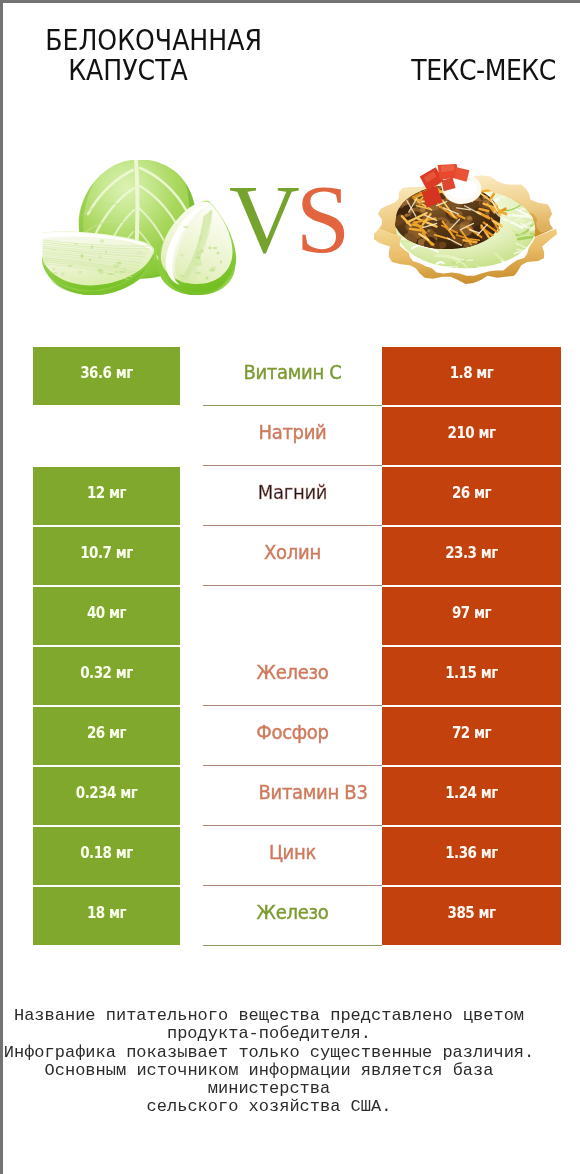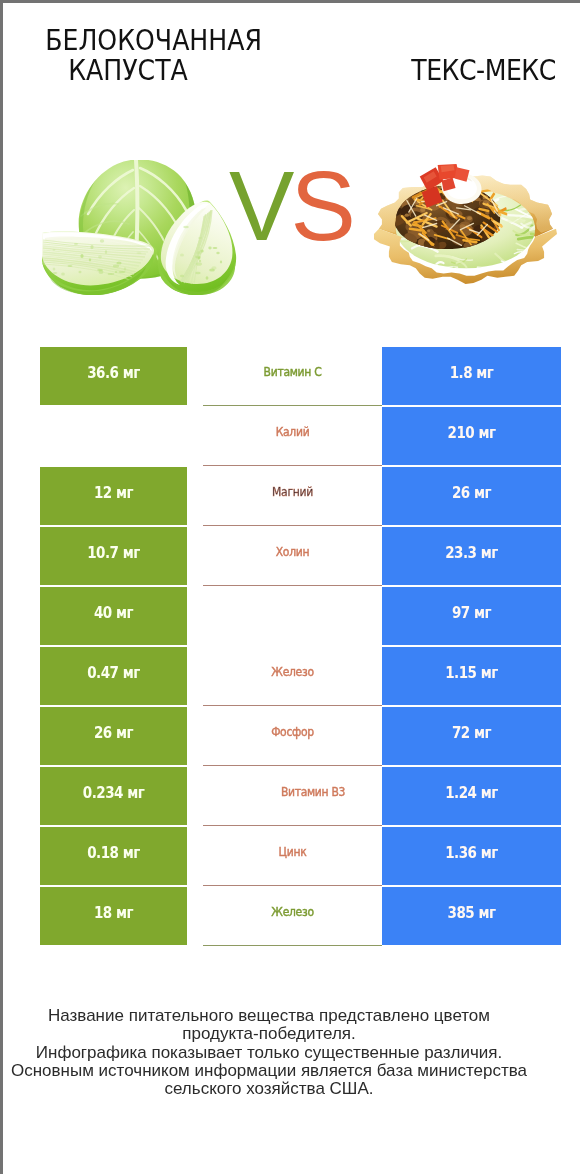--- a/index.html
+++ b/index.html
@@ -25,51 +25,51 @@
     font-size:28px;line-height:28px;
     color:#121212;font-weight:normal;white-space:nowrap;
   }
   #t-left-1{left:42.2px;top:23.6px;}
   #t-left-2{left:65.2px;top:53.6px;}
   #t-right-1{left:380.3px;top:53.6px;letter-spacing:-0.5px;margin-left:28px;}
 
   
   .hero{position:absolute;left:0;top:118px;width:578px;height:212px;}
   .vs{
-    position:absolute;left:226px;top:36px;
-    font-family:Liberation Sans, sans-serif;
+    position:absolute;left:226px;top:49px;
+    font-family:Liberation Serif, serif;
     font-size:98px;line-height:98px;letter-spacing:-4px;
     white-space:nowrap;
   }
   .vs .v{color:#76a22e;}
   .vs .s{color:#e2653f;}
   .hero svg{position:absolute;}
   #img-left{left:37px;top:38.6px;}
   #img-right{left:369px;top:43px;}
 
   
   .cmp{position:absolute;left:21px;top:344px;width:537px;}
   .row{position:relative;height:58px;margin-bottom:2px;}
   .cell{
     position:absolute;top:0;height:58px;
     display:flex;align-items:center;justify-content:center;
     box-sizing:border-box;
     font-family:"DejaVu Sans Condensed","DejaVu Sans",sans-serif;
     font-weight:bold;font-size:15px;letter-spacing:-0.5px;padding-bottom:7px;
   }
-  .cell.left {left:16px;   width:147px;background:#80a82d;color:#fbffee;}
-  .cell.right{left:358px;width:179px;background:#3b82f6;color:#fff8f3;}
-    .cell.mid  {left:179px;width:179px;background:#fff;font-size:12px;height:59px;letter-spacing:-0.3px;padding-bottom:9px;font-weight:normal;
+  .cell.left {left:9px;   width:147px;background:#80a82d;color:#fbffee;}
+  .cell.right{left:358px;width:179px;background:#c2410c;color:#fff8f3;}
+    .cell.mid  {left:179px;width:179px;background:#fff;font-size:20px;height:59px;letter-spacing:-0.3px;padding-bottom:9px;font-weight:normal;
               border-bottom:1px solid transparent;}
 
   
   .footer{
     position:absolute;left:0;top:1004px;width:532px;
     text-align:center;color:#2b2b2b;
-    font-family:Liberation Sans, sans-serif;
+    font-family:Liberation Mono, monospace;
     font-size:17px;line-height:18.3px;
   }
 </style>
 </head>
 <body>
 
 <div class="page">
 
   <div class="titles">
     <div class="title" id="t-left-1">БЕЛОКОЧАННАЯ</div>
@@ -515,39 +515,39 @@
     <div class="vs"><span class="v">V</span><span class="s">S</span></div>
   </div>
 
   <div class="cmp" id="cmp">
       <div class="row">
         <div class="cell left">36.6 мг</div>
         <div class="cell mid" style="color: rgb(124, 155, 50); -webkit-text-stroke: 0.4px rgb(124, 155, 50); border-bottom-color: rgb(142, 154, 98);">Витамин С</div>
         <div class="cell right">1.8 мг</div>
       </div>
       <div class="row">
-        <div class="cell mid" style="color: rgb(207, 122, 92); -webkit-text-stroke: 0.4px rgb(207, 122, 92); border-bottom-color: rgb(176, 132, 120);">Калий</div>
+        <div class="cell mid" style="color: rgb(207, 122, 92); -webkit-text-stroke: 0.4px rgb(207, 122, 92); border-bottom-color: rgb(176, 132, 120);">Натрий</div>
         <div class="cell right">210 мг</div>
       </div>
       <div class="row">
         <div class="cell left">12 мг</div>
         <div class="cell mid" style="color: #0f172a; -webkit-text-stroke: 0.4px rgb(207, 122, 92); border-bottom-color: rgb(176, 132, 120);">Магний</div>
         <div class="cell right">26 мг</div>
       </div>
       <div class="row">
         <div class="cell left">10.7 мг</div>
         <div class="cell mid" style="color: rgb(207, 122, 92); -webkit-text-stroke: 0.4px rgb(207, 122, 92); border-bottom-color: rgb(176, 132, 120);">Холин</div>
         <div class="cell right">23.3 мг</div>
       </div>
       <div class="row">
         <div class="cell left">40 мг</div>
         <div class="cell right">97 мг</div>
       </div>
       <div class="row">
-        <div class="cell left">0.47 мг</div>
+        <div class="cell left">0.32 мг</div>
         <div class="cell mid" style="color: rgb(207, 122, 92); -webkit-text-stroke: 0.4px rgb(207, 122, 92); border-bottom-color: rgb(176, 132, 120);">Железо</div>
         <div class="cell right">1.15 мг</div>
       </div>
       <div class="row">
         <div class="cell left">26 мг</div>
         <div class="cell mid" style="color: rgb(207, 122, 92); -webkit-text-stroke: 0.4px rgb(207, 122, 92); border-bottom-color: rgb(176, 132, 120);">Фосфор</div>
         <div class="cell right">72 мг</div>
       </div>
       <div class="row">
         <div class="cell left">0.234 мг</div>

